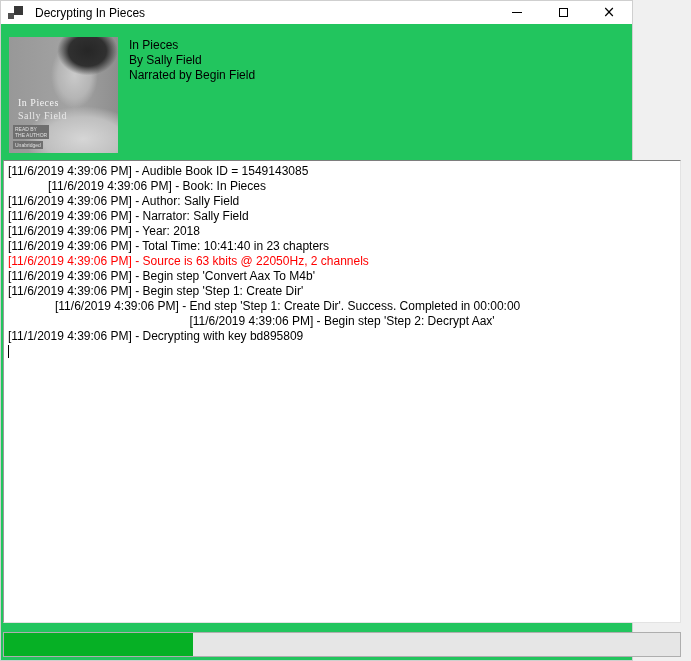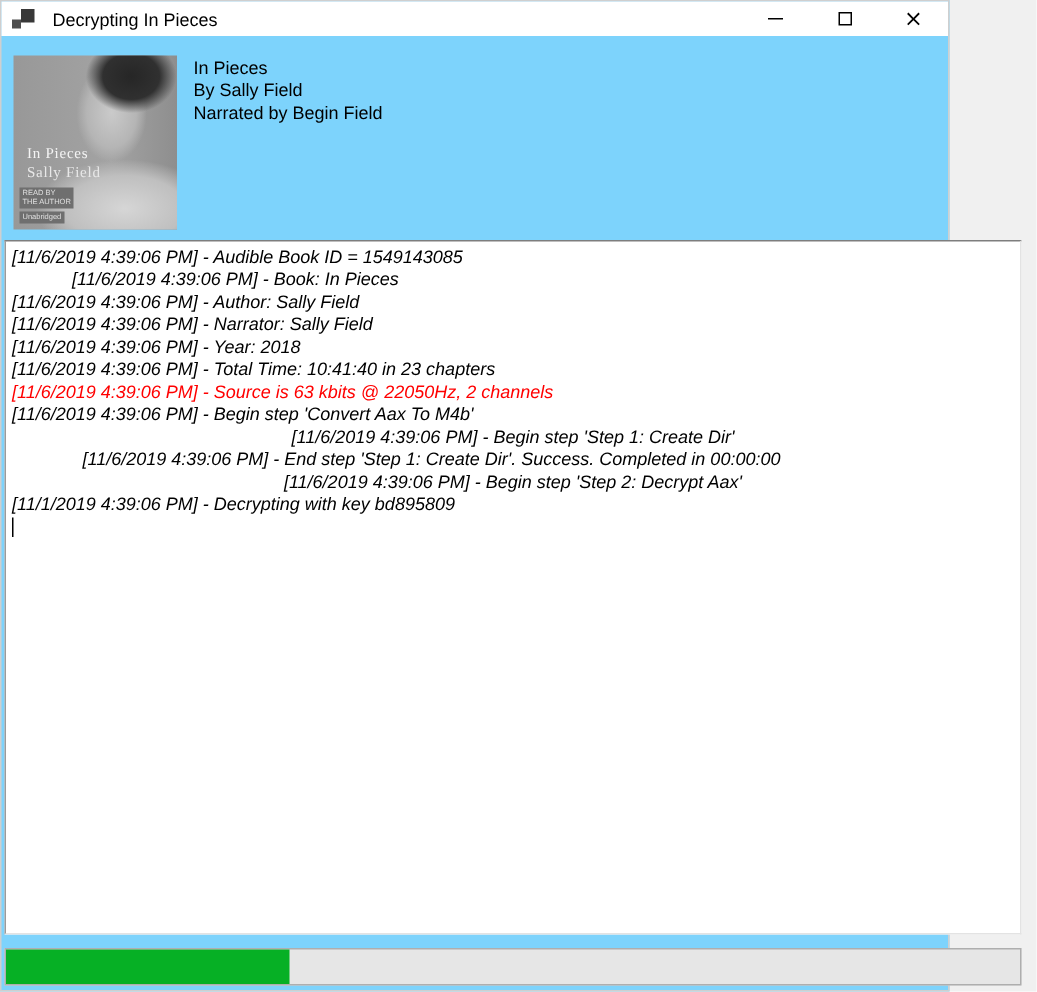--- a/index.html
+++ b/index.html
@@ -6,21 +6,21 @@
   html, body { width: 691px; height: 661px; }
   body {
     font-family: "Liberation Sans", sans-serif;
     background: #f0f0f0;
     overflow: hidden;
   }
   .window {
     position: relative;
     width: 633px;
     height: 661px;
-    background: #7dd3fc;
+    background: #22c55e;
     border: 1px solid #cfcfcf;
   }
   
   .titlebar {
     position: absolute;
     top: 0; left: 0; right: 0;
     height: 23px;
     background: #ffffff;
     display: flex;
     align-items: center;
@@ -95,21 +95,20 @@
   .log-box {
     position: absolute; left: 2px; top: 136px;
     width: 678px; height: 463px;
     background: #ffffff;
     border-top: 1px solid #7e7e7e;
     border-left: 1px solid #9a9a9a;
     border-right: 1px solid #e3e3e3;
     border-bottom: 1px solid #e3e3e3;
     padding: 3px 4px;
     overflow: hidden;
-    font-style: italic;
   }
   .log-line {
     font-size: 12px; line-height: 15px;
     white-space: nowrap; color: #000;
   }
   .caret-line { height: 15px; display: flex; align-items: center; }
   .caret { width: 1px; height: 13px; background: #000; }
   
   .progressbar {
     position: absolute; left: 2px; top: 608px;
@@ -161,21 +160,21 @@
     <div class="log-box">
       <div class="log-lines">
           <div class="log-line" style="color: rgb(0, 0, 0);">[11/6/2019 4:39:06 PM] - Audible Book ID = 1549143085</div>
           <div class="log-line" style="color: rgb(0, 0, 0); margin-left: 40px;">[11/6/2019 4:39:06 PM] - Book: In Pieces</div>
           <div class="log-line" style="color: rgb(0, 0, 0);">[11/6/2019 4:39:06 PM] - Author: Sally Field</div>
           <div class="log-line" style="color: rgb(0, 0, 0);">[11/6/2019 4:39:06 PM] - Narrator: Sally Field</div>
           <div class="log-line" style="color: rgb(0, 0, 0);">[11/6/2019 4:39:06 PM] - Year: 2018</div>
           <div class="log-line" style="color: rgb(0, 0, 0);">[11/6/2019 4:39:06 PM] - Total Time: 10:41:40 in 23 chapters</div>
           <div class="log-line" style="color: rgb(255, 0, 0);">[11/6/2019 4:39:06 PM] - Source is 63 kbits @ 22050Hz, 2 channels</div>
           <div class="log-line" style="color: rgb(0, 0, 0);">[11/6/2019 4:39:06 PM] - Begin step 'Convert Aax To M4b'</div>
-          <div class="log-line" style="color: rgb(0, 0, 0); text-align: center;">[11/6/2019 4:39:06 PM] - Begin step 'Step 1: Create Dir'</div>
+          <div class="log-line" style="color: rgb(0, 0, 0);">[11/6/2019 4:39:06 PM] - Begin step 'Step 1: Create Dir'</div>
           <div class="log-line" style="color: rgb(0, 0, 0); margin-left: 47px;">[11/6/2019 4:39:06 PM] - End step 'Step 1: Create Dir'. Success. Completed in 00:00:00</div>
           <div class="log-line" style="color: rgb(0, 0, 0); text-align: center;">[11/6/2019 4:39:06 PM] - Begin step 'Step 2: Decrypt Aax'</div>
           <div class="log-line" style="color: rgb(0, 0, 0);">[11/1/2019 4:39:06 PM] - Decrypting with key bd895809</div>
         </div>
       <div class="caret-line">
         <div class="caret"></div>
       </div>
     </div>
 
     <div class="progressbar">

